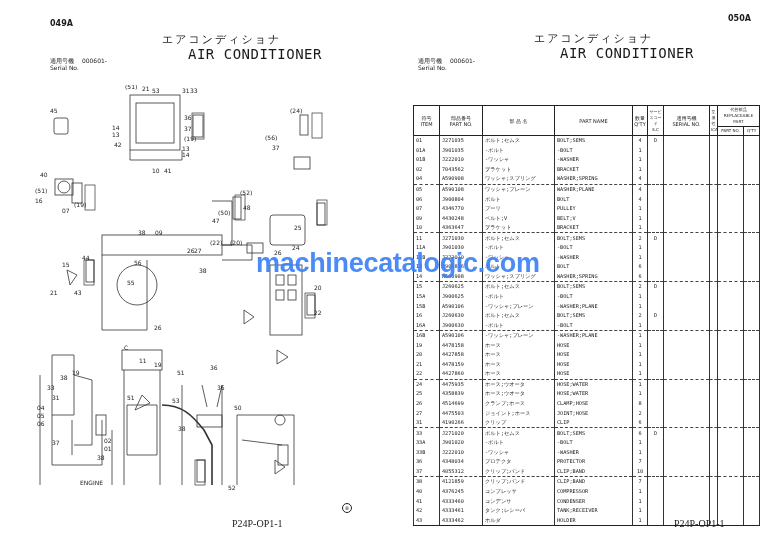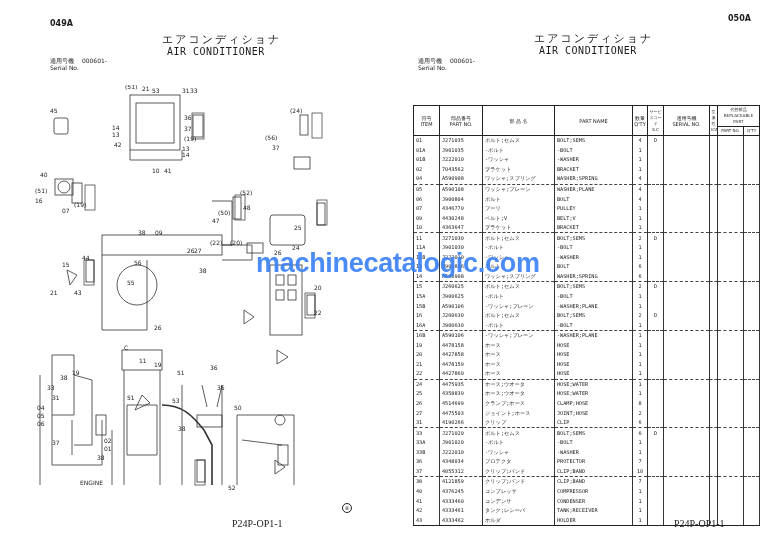--- a/index.html
+++ b/index.html
@@ -2,21 +2,21 @@
 <html><head>
 <meta charset="utf-8">
 <style>
   html, body { margin:0; padding:0; background:#ffffff; }
   body { width:768px; height:542px; position:relative; overflow:hidden; font-family:"DejaVu Sans Mono","Liberation Mono",monospace; color:#1a1a1a; }
   .page { position:absolute; top:0; height:542px; }
   .left { left:12px; width:384px; }
   .right { left:384px; width:384px; }
   .pgcode { position:absolute; font-family:"DejaVu Sans",sans-serif; font-weight:bold; font-size:8px; }
   .title-jp { position:absolute; font-family:Liberation Serif, serif; font-size:11px; letter-spacing:2px; }
-  .title-en { position:absolute; font-family:"DejaVu Sans Mono",monospace; font-size:10px; letter-spacing:0.5px; }
+  .title-en { position:absolute; font-family:"DejaVu Sans Mono",monospace; font-size:14px; letter-spacing:0.5px;margin-left:21px; }
   .serial { position:absolute; font-family:"DejaVu Sans",sans-serif; font-size:6px; line-height:6.5px; }
   .footer { position:absolute; font-family:Liberation Serif, serif; font-size:10px; }
   .diagram { position:absolute; left:20px; top:85px; width:345px; height:420px; }
   .diagram svg { width:100%; height:100%; }
   .callout { font-family:"DejaVu Sans",sans-serif; font-size:6px; fill:#222; }
   table.parts { position:absolute; left:413px; top:105px; width:346px; border-collapse:collapse; font-size:5.2px; table-layout:fixed; }
   table.parts th { font-family:"DejaVu Sans",sans-serif; font-weight:normal; font-size:5px; border-left:1px solid #222; border-right:1px solid #222; border-top:1.5px solid #222; border-bottom:1.5px solid #222; padding:1px 1px; text-align:center; line-height:6px; vertical-align:middle; }
   table.parts td { border-left:1px solid #333; border-right:1px solid #333; padding:0 2px; height:9.55px; line-height:9px; white-space:nowrap; overflow:hidden; }
   table.parts tr.grp td { border-bottom:1px dashed #444; }
   table.parts tr.last td { border-bottom:1.5px solid #222; }

